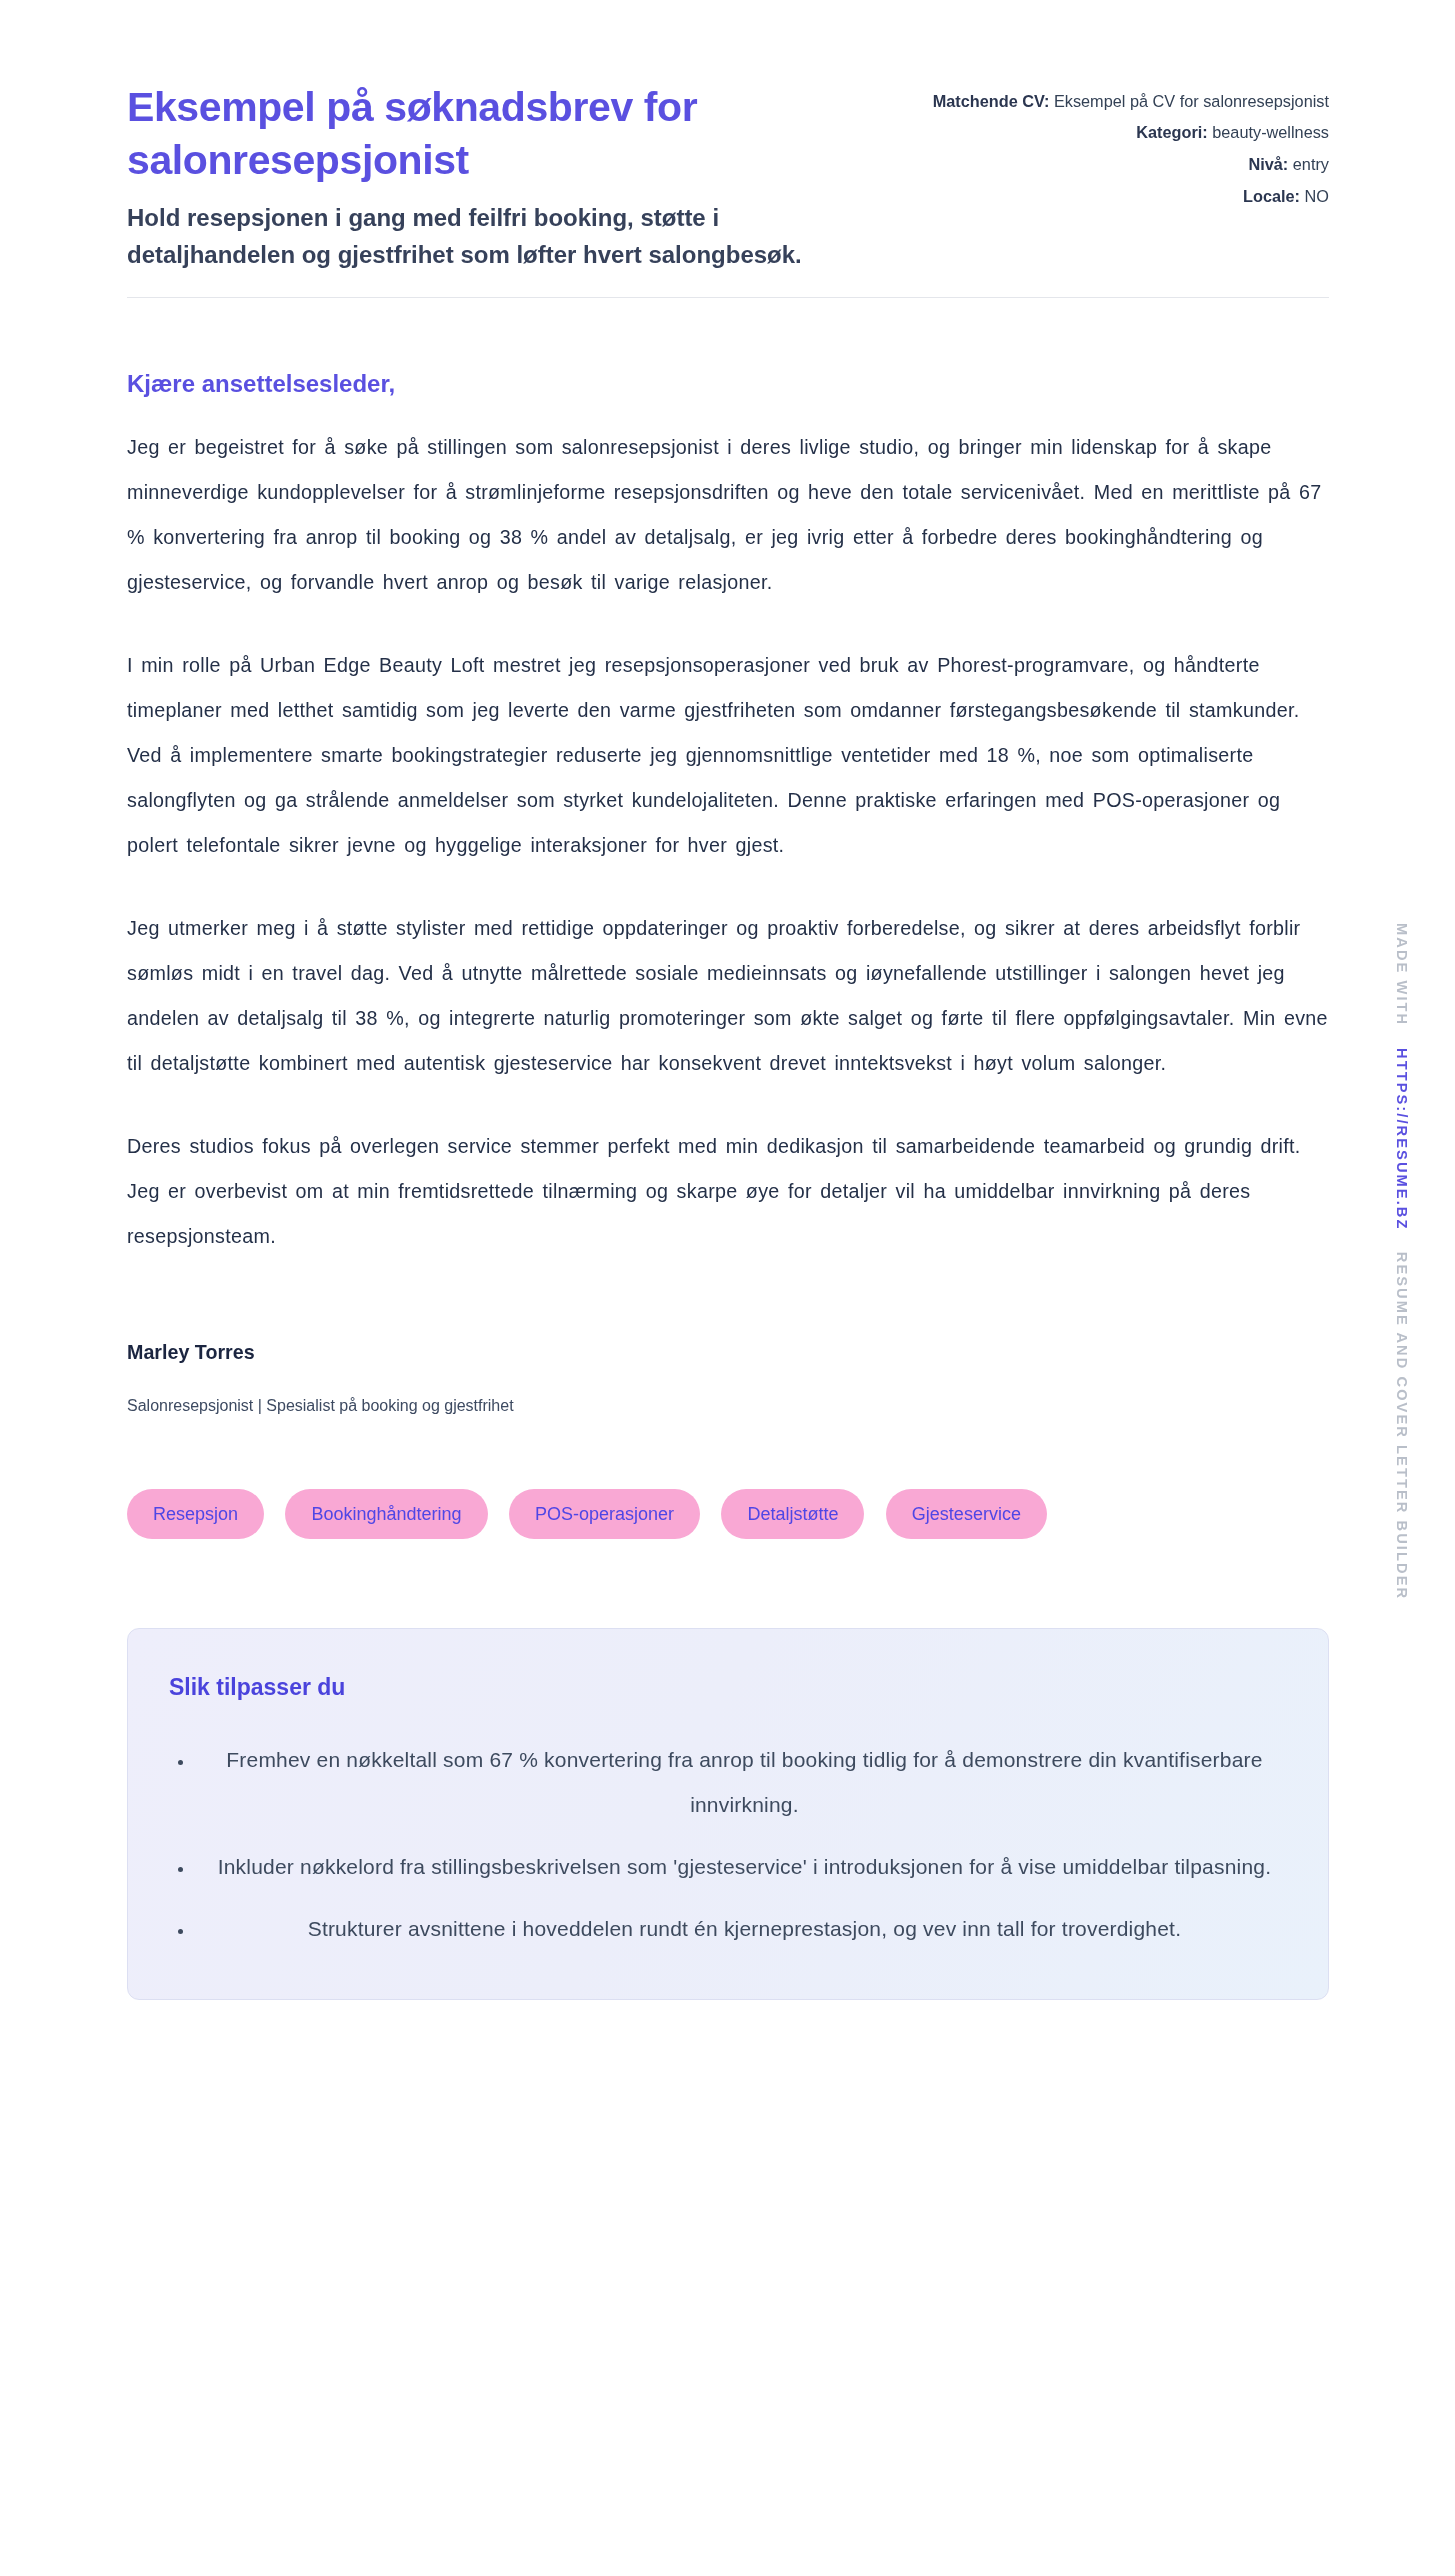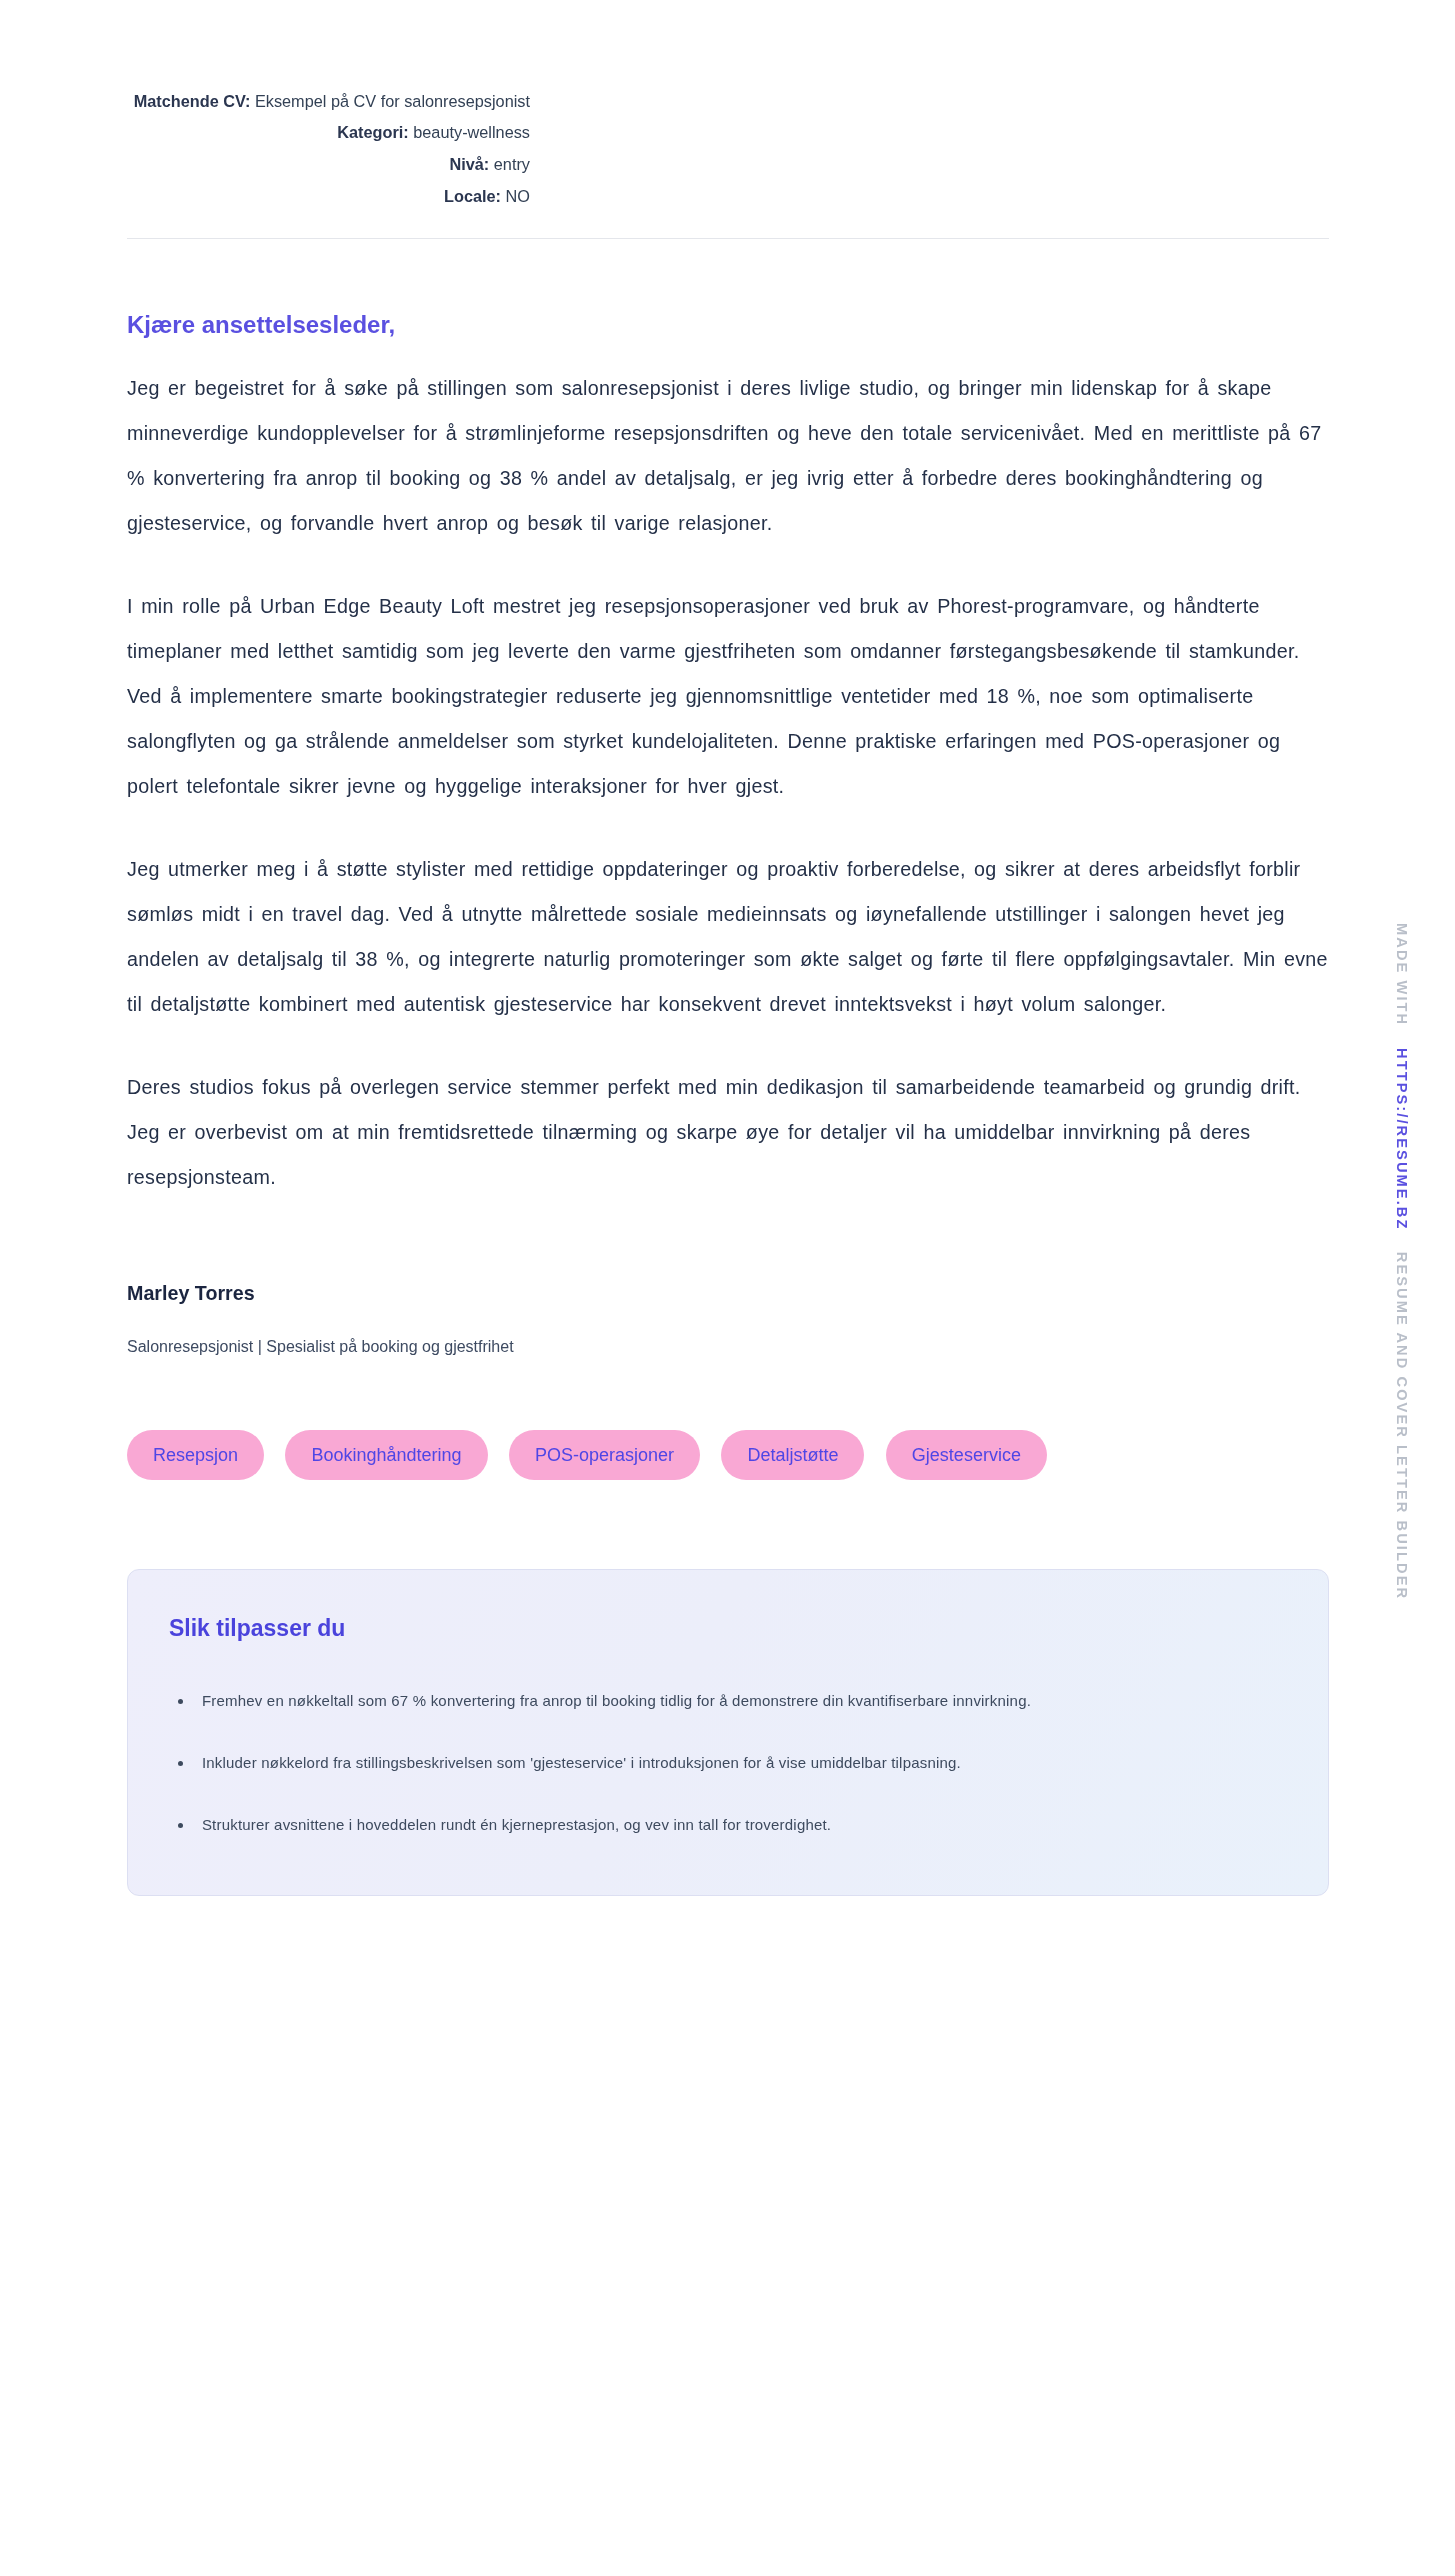--- a/index.html
+++ b/index.html
@@ -120,26 +120,27 @@
     font-size: 23px;
     font-weight: 700;
     color: #4a43dc;
     margin-bottom: 36px;
   }
   .tips-list {
     list-style: disc outside;
     padding-left: 26px;
   }
   .tips-list li {
-    font-size: 15px;
+    font-size: 21px;
     line-height: 45px;
     letter-spacing: 0.2px;
     color: #3d4a5e;
     margin-bottom: 17px;
     padding-left: 6.9px;
+    text-align: center;
   }
   .tips-list li::marker { color: #3d4a5e; font-size: 18px; }
   .tips-list li:last-child { margin-bottom: 0; }
 
   
   .watermark {
     position: absolute;
     top: 923px;
     right: 46px;
     writing-mode: vertical-rl;
@@ -159,20 +160,24 @@
     display: inline;
   }
 </style>
 </head>
 <body>
 
 <div class="page">
   <div class="content">
 
     <header class="header">
+      <div class="header-left">
+        <h1 class="title">Eksempel på søknadsbrev for salonresepsjonist</h1>
+        <p class="subtitle">Hold resepsjonen i gang med feilfri booking, støtte i detaljhandelen og gjestfrihet som løfter hvert salongbesøk.</p>
+      </div>
       <aside class="meta">
         <div class="meta-item">
           <span class="meta-label">Matchende CV:</span>
           <a class="meta-value" href="#">Eksempel på CV for salonresepsjonist</a>
         </div>
         <div class="meta-item">
           <span class="meta-label">Kategori:</span>
           <span class="meta-value">beauty-wellness</span>
         </div>
         <div class="meta-item">

